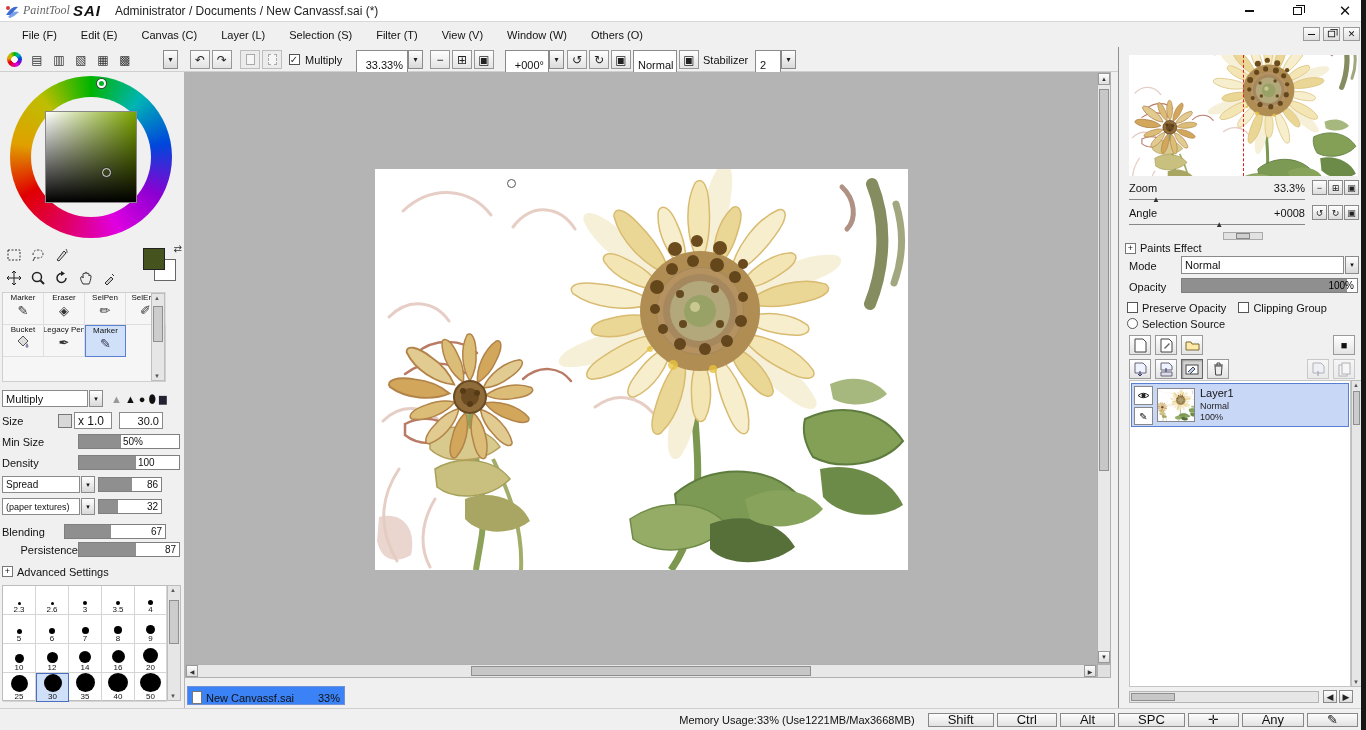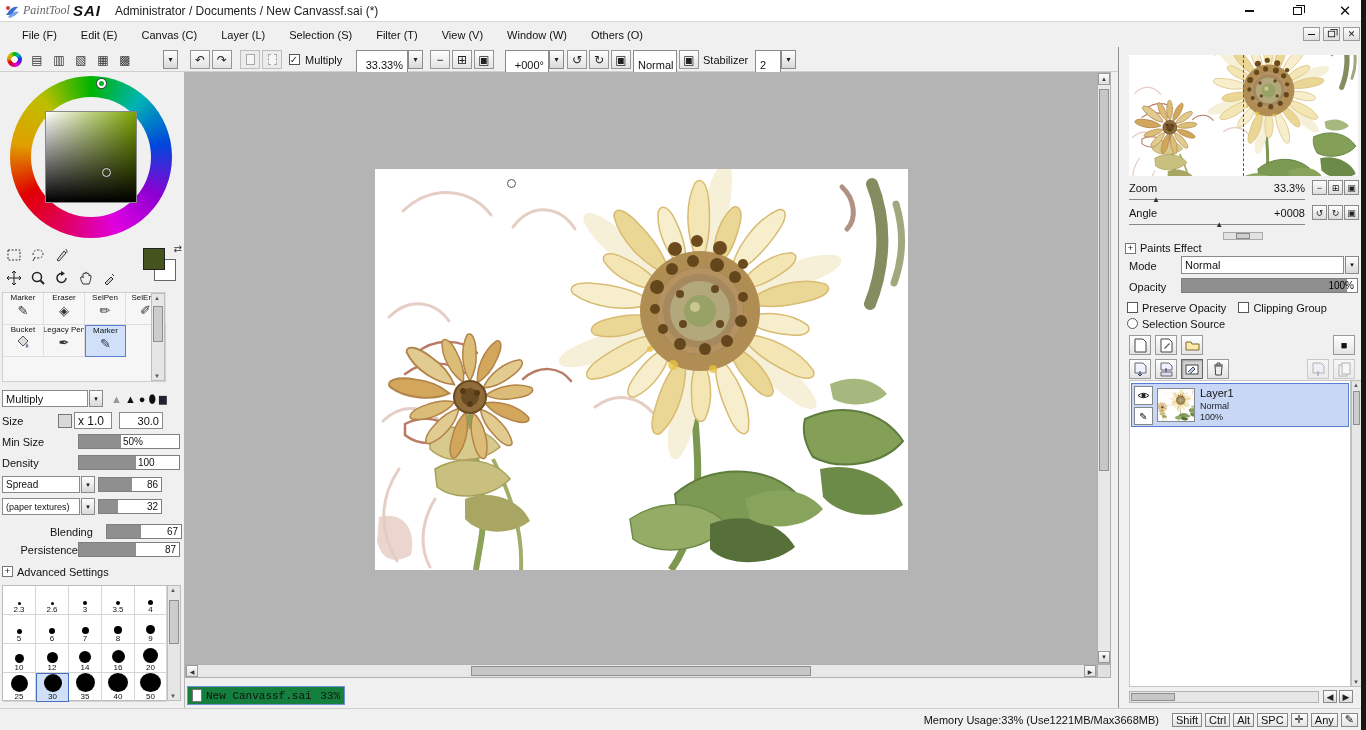--- a/index.html
+++ b/index.html
@@ -77,21 +77,21 @@
   .viewport { position:absolute; left:185px; top:72px; width:912px; height:592px; background:#b4b4b4; overflow:hidden; }
   .artwork { position:absolute; left:190px; top:97px; width:533px; height:401px; background:#fff; }
   .brush-cursor { position:absolute; left:322px; top:107px; width:9px; height:9px; border:1px solid #555; border-radius:50%; }
   .vscroll { position:absolute; left:1097px; top:72px; width:14px; height:592px; background:#e8e8e8; border:1px solid #b0b0b0; }
   .hscroll { position:absolute; left:185px; top:664px; width:912px; height:14px; background:#e8e8e8; border:1px solid #b0b0b0; }
   .sb-btn { position:absolute; width:12px; height:12px; border:1px solid #9a9a9a; background:linear-gradient(#fdfdfd,#dedede); font-size:6px; display:flex; align-items:center; justify-content:center; color:#333; }
   .sb-thumb { position:absolute; background:#c7c7c7; border:1px solid #8f8f8f; }
   .corner { position:absolute; left:1097px; top:664px; width:14px; height:14px; background:#e0e0e0; border:1px solid #b0b0b0; }
   .gapstrip { position:absolute; left:1111px; top:72px; width:7px; height:638px; background:#f0f0f0; }
   .bottom-strip { position:absolute; left:185px; top:678px; width:933px; height:32px; background:#f0f0f0; }
-  .doc-tab { position:absolute; left:2px; top:8px; width:158px; height:19px; background:#15803d; border:1px solid #7090d8; display:flex; align-items:center; padding:0 4px; gap:4px;font-family:Liberation Mono, monospace; }
+  .doc-tab { position:absolute; left:2px; top:8px; width:158px; height:19px; background:#3b82f6; border:1px solid #7090d8; display:flex; align-items:flex-end; padding:0 4px; gap:4px; }
   .page-ic { width:10px; height:13px; background:#fff; border:1px solid #777; position:relative; }
   .tab-zoom { margin-left:auto; }
 
   
   .right-panel { position:absolute; left:1118px; top:47px; width:243px; height:661px; background:#f0f0f0; border-left:1px solid #909090; }
   .nav-box { position:absolute; left:10px; top:8px; width:229px; height:121px; background:#b8b8b8; overflow:hidden; }
   .nav-box svg { display:block; }
   .nav-line { position:absolute; left:114px; top:0; bottom:0; width:0; border-left:1px dashed #e02020; }
   .rp-row { position:absolute; left:10px; width:225px; height:15px; display:flex; align-items:center; }
   .rp-val { margin-left:auto; }
@@ -109,21 +109,21 @@
   .layer-item { position:absolute; left:1px; top:2px; width:218px; height:44px; background:#c9d7f7; border:1px solid #5a7fd0; }
   .eye-box { position:absolute; left:2px; top:2px; width:19px; height:19px; border:1px solid #888; background:#fff; display:flex; align-items:center; justify-content:center; }
   .pen-box { position:absolute; left:2px; top:23px; width:19px; height:18px; border:1px solid #888; background:#fff; display:flex; align-items:center; justify-content:center; font-size:10px; }
   .layer-thumb { position:absolute; left:25px; top:4px; width:38px; height:34px; border:1px solid #888; background:#fff; overflow:hidden; }
   .lname { position:absolute; left:68px; top:3px; font-size:11px; }
   .lmode { position:absolute; left:68px; top:17px; font-size:9px; color:#222; }
   .lopacity { position:absolute; left:68px; top:28px; font-size:9px; color:#222; }
 
   
   .statusbar { position:absolute; left:0; top:708px; width:1366px; height:22px; background:#f0f0f0; border-top:1px solid #cfcfcf; display:flex; align-items:center; justify-content:flex-end; gap:3px; padding-right:8px; }
-  .key-badge { height:14px; border:1px solid #888; background:linear-gradient(#fdfdfd,#e2e2e2); font-size:11px; padding:0 3px; display:flex; align-items:center; }
+  .key-badge { height:14px; border:1px solid #888; background:linear-gradient(#fdfdfd,#e2e2e2); font-size:13px; padding:0 19px; display:flex; align-items:center; }
   .window-edge { position:absolute; right:0; top:0; width:5px; height:730px; background:#161616; }
 </style>
 </head>
 <body>
 
 <div class="app">
 
   <div class="titlebar">
     <div class="logo">
       <svg width="16" height="16">
@@ -362,21 +362,21 @@
     <div class="prow" style="top:426px;width:180px;">
       <div class="cbox" style="width:78px;font-size:9px;">(paper textures)</div>
       <div class="dd2">▾</div>
       <div class="bar" style="width:64px;margin-left:3px;">
         <div class="fill" style="width:30%;"></div>
         <span class="val" style="right:3px;">32</span>
       </div>
     </div>
 
     <div class="prow" style="top:451px;width:180px;">
-      <span class="plabel" style="width:76px;margin-left:48px;">Blending</span>
+      <span class="plabel" style="width:62px;">Blending</span>
       <div class="bar" style="width:102px;">
         <div class="fill" style="width:46%;"></div>
         <span class="val" style="right:3px;">67</span>
       </div>
     </div>
 
     <div class="prow" style="top:469px;width:180px;text-align:right;">
       <span class="plabel" style="width:76px;">Persistence</span>
       <div class="bar" style="width:102px;">
         <div class="fill" style="width:57%;"></div>

